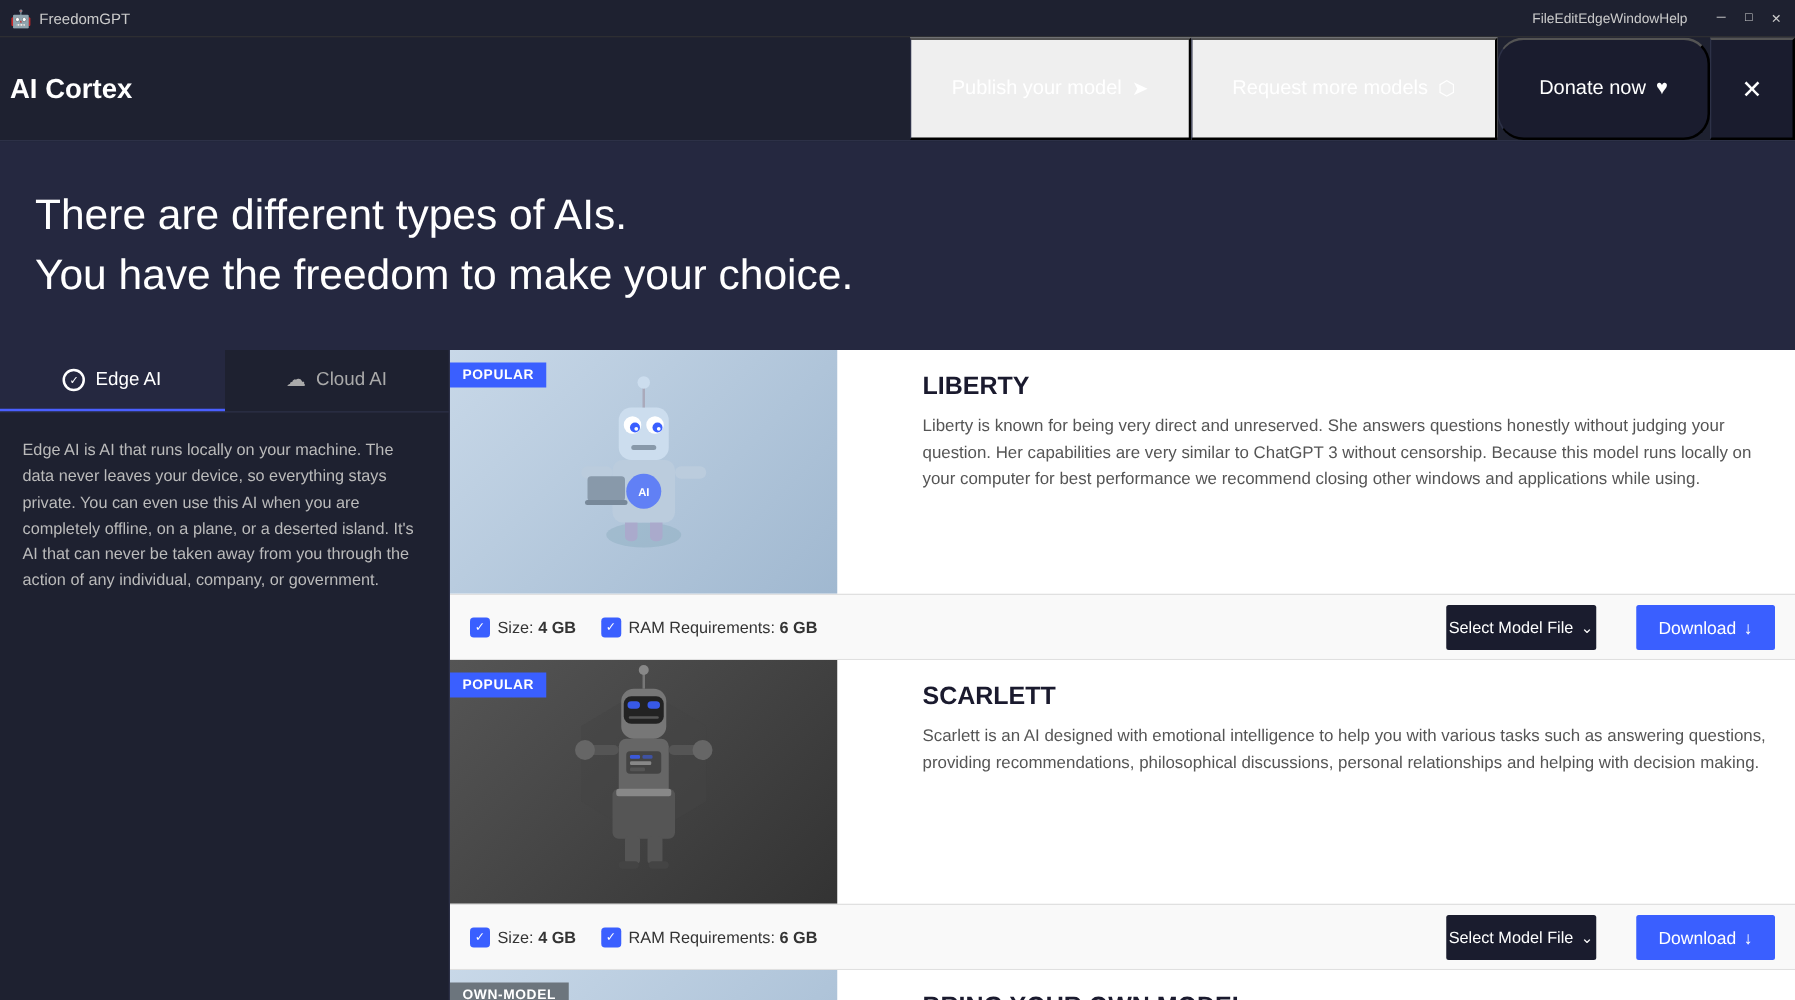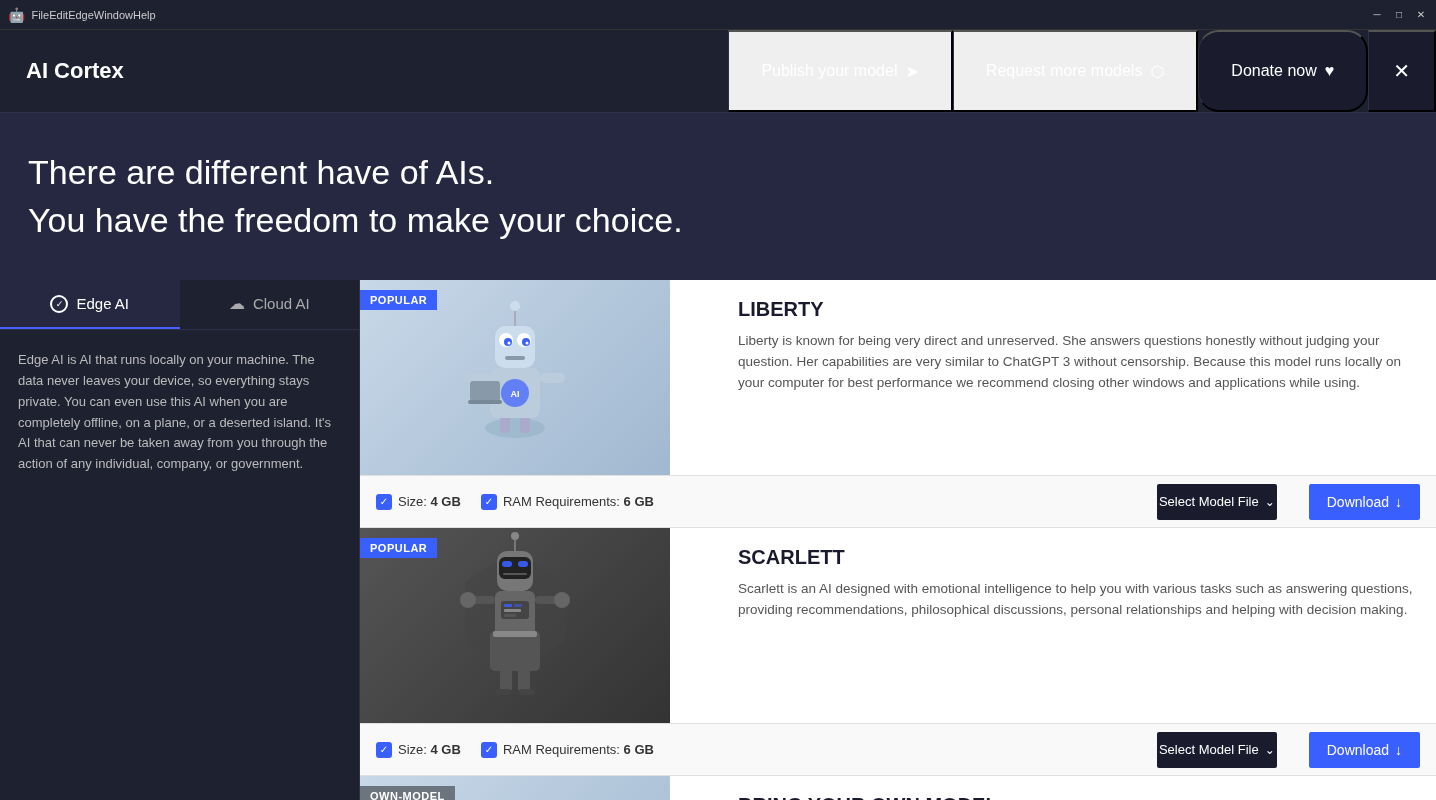--- a/index.html
+++ b/index.html
@@ -26,21 +26,21 @@
     
     .header {
       background: #1e2130;
       height: 83px;
       display: flex;
       align-items: center;
       border-bottom: 1px solid #2d3147;
     }
     .header-logo {
       flex: 1;
-      padding-left: 26px;
+      padding-left: 8px;
       font-size: 22px;
       font-weight: 600;
       color: #fff;
     }
     .header-actions {
       display: flex;
       height: 100%;
     }
     .header-btn {
       display: flex;
@@ -291,20 +291,21 @@
     .tab-icon-edge::after {
       content: '✓';
       font-size: 9px;
     }
   </style>
 </head>
 <body>
 
 <div class="titlebar">
   <span class="titlebar-icon">🤖</span>
+  <span class="titlebar-title">FreedomGPT</span>
   <div class="titlebar-menu">
     <span>File</span>
     <span>Edit</span>
     <span>Edge</span>
     <span>Window</span>
     <span>Help</span>
   </div>
   <div class="window-controls">
     <span class="win-btn">─</span>
     <span class="win-btn">□</span>
@@ -328,21 +329,21 @@
       <span style="font-size:16px;">♥</span>
     </button>
     <button class="header-btn header-btn-close">
       <span>✕</span>
     </button>
   </div>
 </div>
 
 <div class="hero">
   <h1>
-    <span>There are different have of AIs.</span><br>
+    <span>There are different types of AIs.</span><br>
     <span>You have the freedom to make your choice.</span>
   </h1>
 </div>
 
 <div class="content">
 
   <div class="sidebar">
 
     <div class="tabs">
       <div class="tab active">

